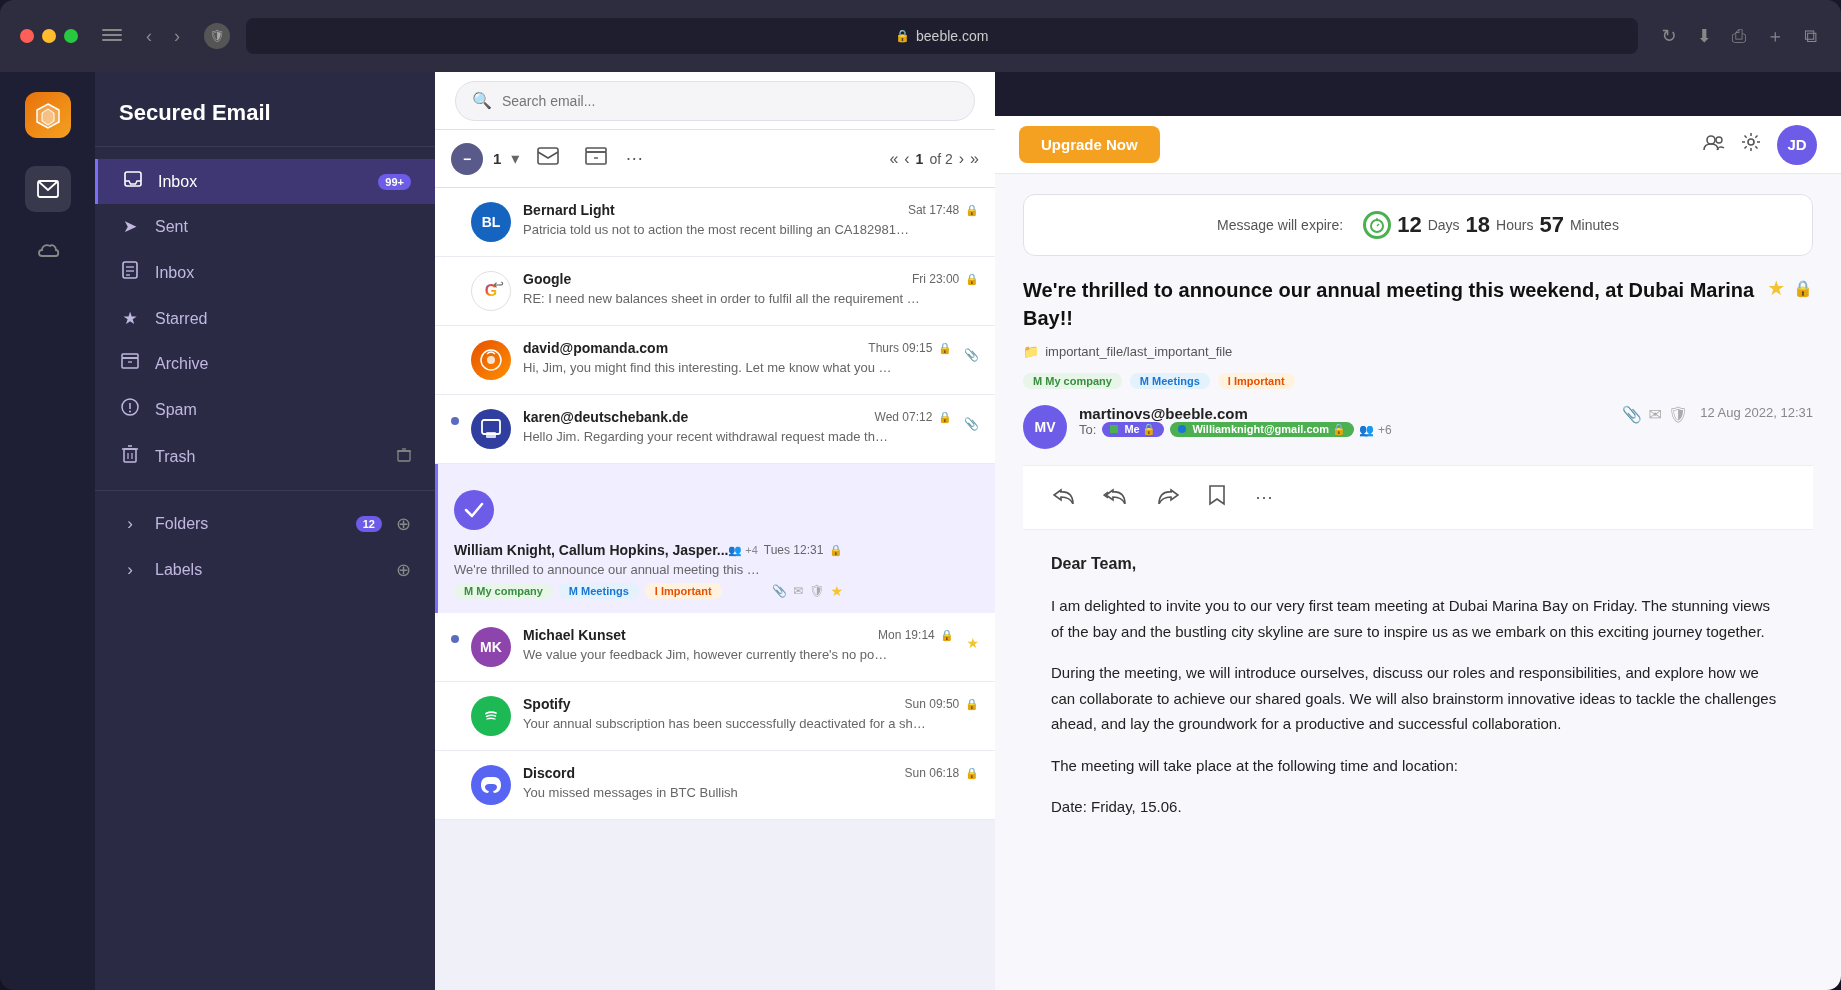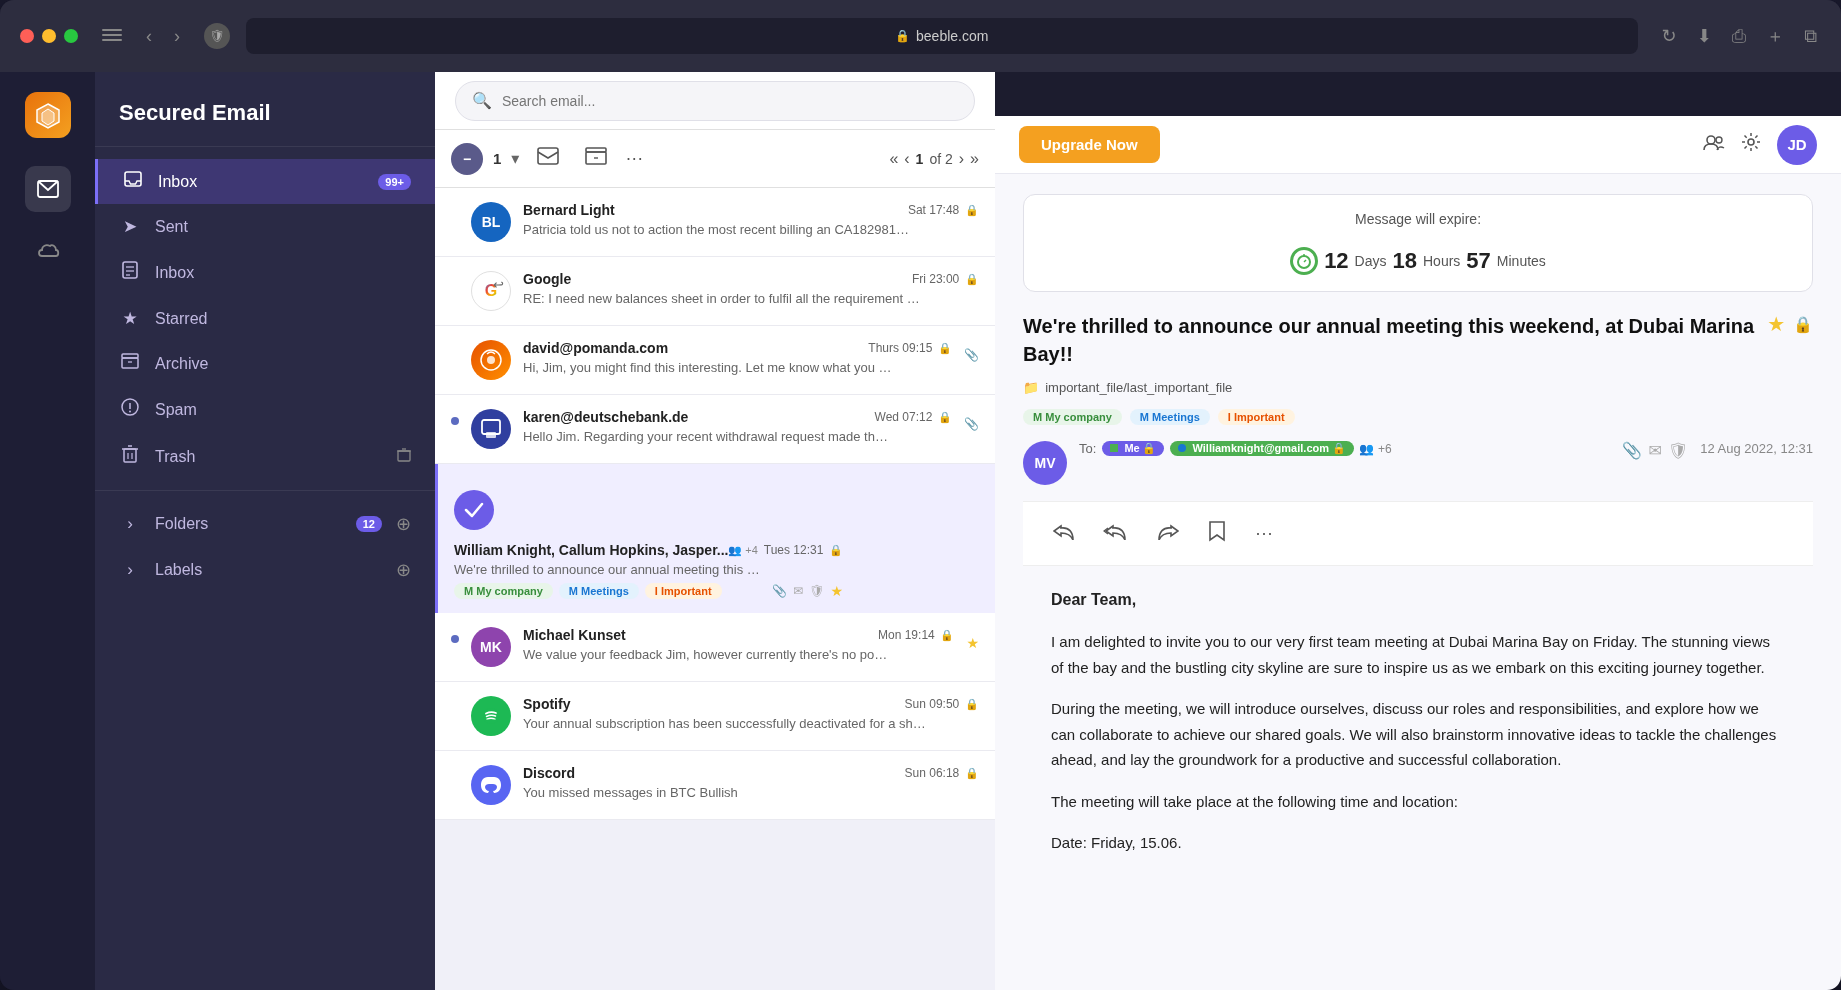--- a/index.html
+++ b/index.html
@@ -367,21 +367,20 @@
       background: white;
       border: 1px solid #e0e0e8;
       border-radius: 12px;
       padding: 16px 24px;
       display: flex;
       align-items: center;
       justify-content: center;
       gap: 20px;
       margin-bottom: 20px;
       text-align: center;
-      flex-direction: column;
     }
     .expiry-label { color: #555; font-size: 14px; }
     .expiry-timer {
       display: flex; align-items: center; gap: 6px;
     }
     .timer-icon {
       width: 28px; height: 28px;
       border: 3px solid #4caf50;
       border-radius: 50%;
       display: flex; align-items: center; justify-content: center;
@@ -896,20 +895,21 @@
 
         <div class="tags-row">
           <span class="tag tag-m-company">M  My company</span>
           <span class="tag tag-m-meetings">M  Meetings</span>
           <span class="tag tag-i-important">I  Important</span>
         </div>
 
         <div class="sender-row">
           <div class="sender-avatar">MV</div>
           <div class="sender-info">
+            <div class="sender-name">martinovs@beeble.com</div>
             <div class="sender-to">
               <span>To:</span>
               <span class="to-me">
                 <span style="display:inline-block; width:8px; height:8px; background:#4caf50; border-radius:50; margin-right:3px;"></span>
                 Me 🔒
               </span>
               <span class="to-other">
                 <span style="display:inline-block; width:8px; height:8px; background:#1976d2; border-radius:50%; margin-right:3px;"></span>
                 Williamknight@gmail.com 🔒
               </span>

